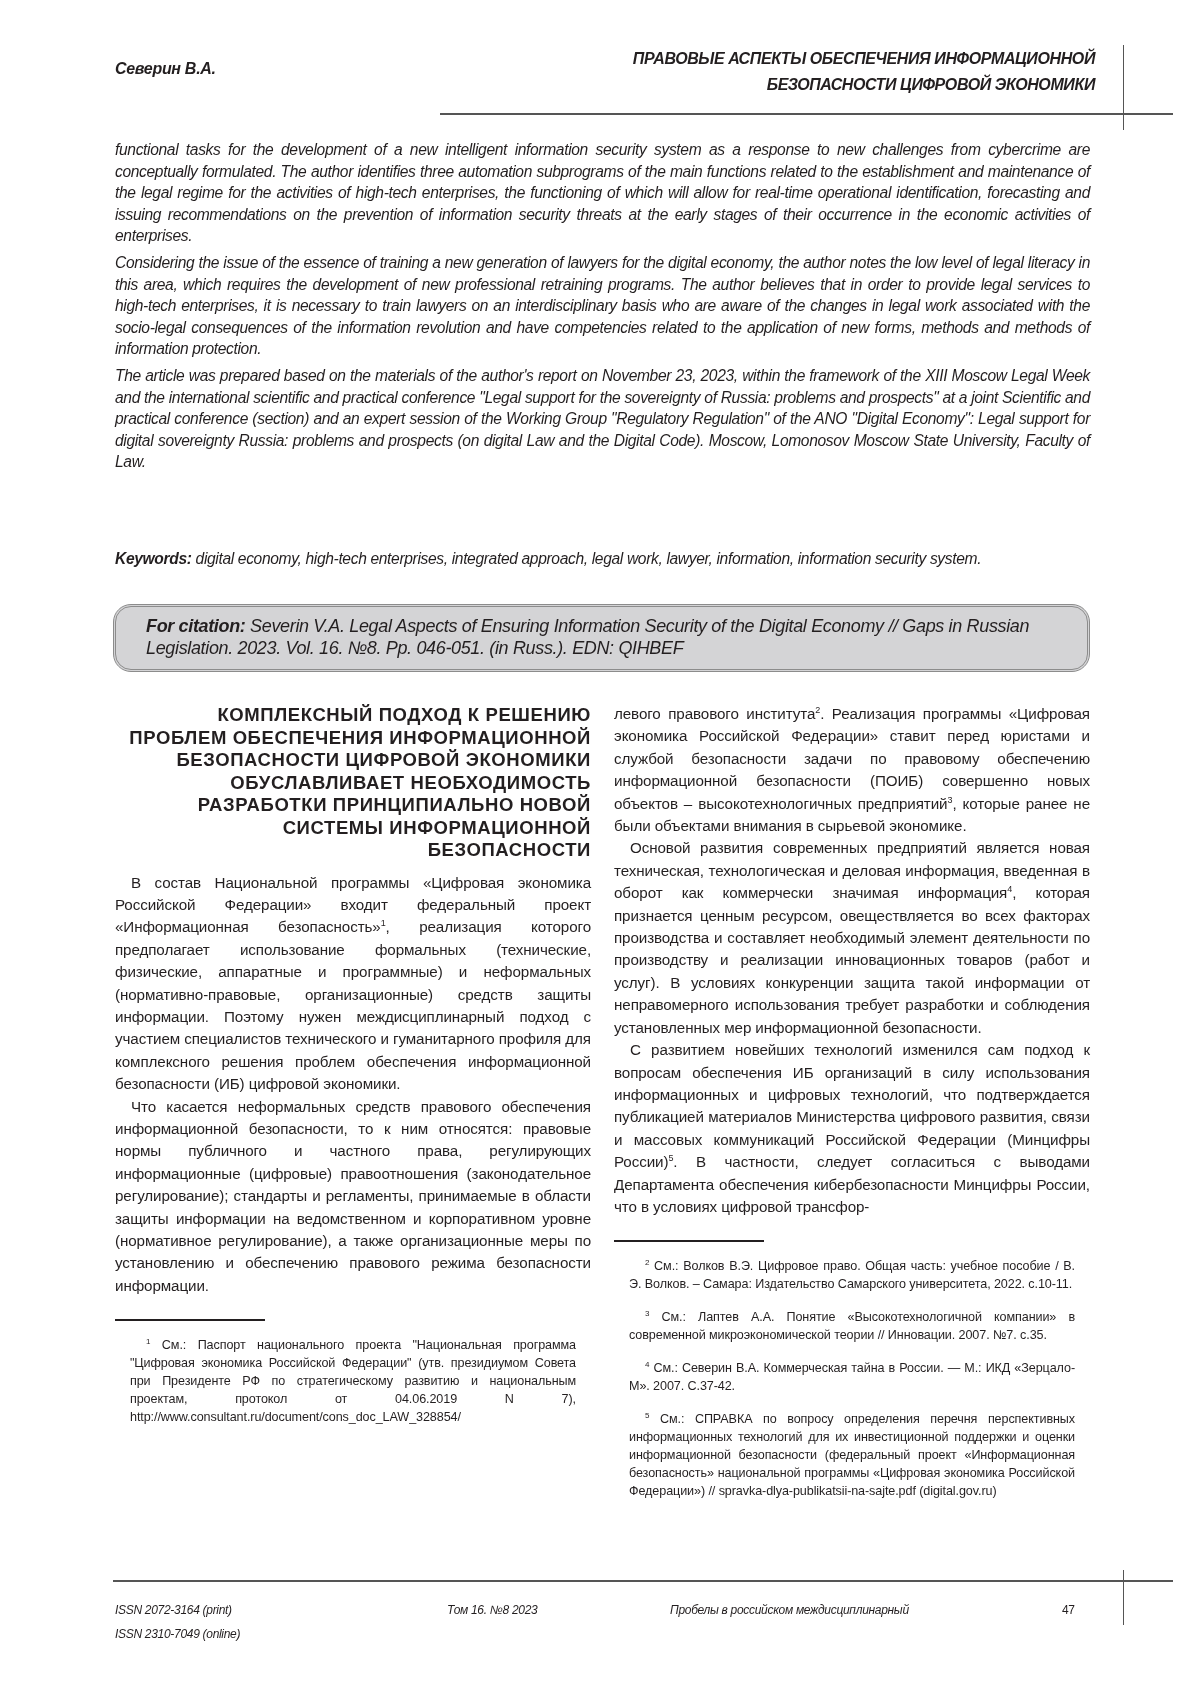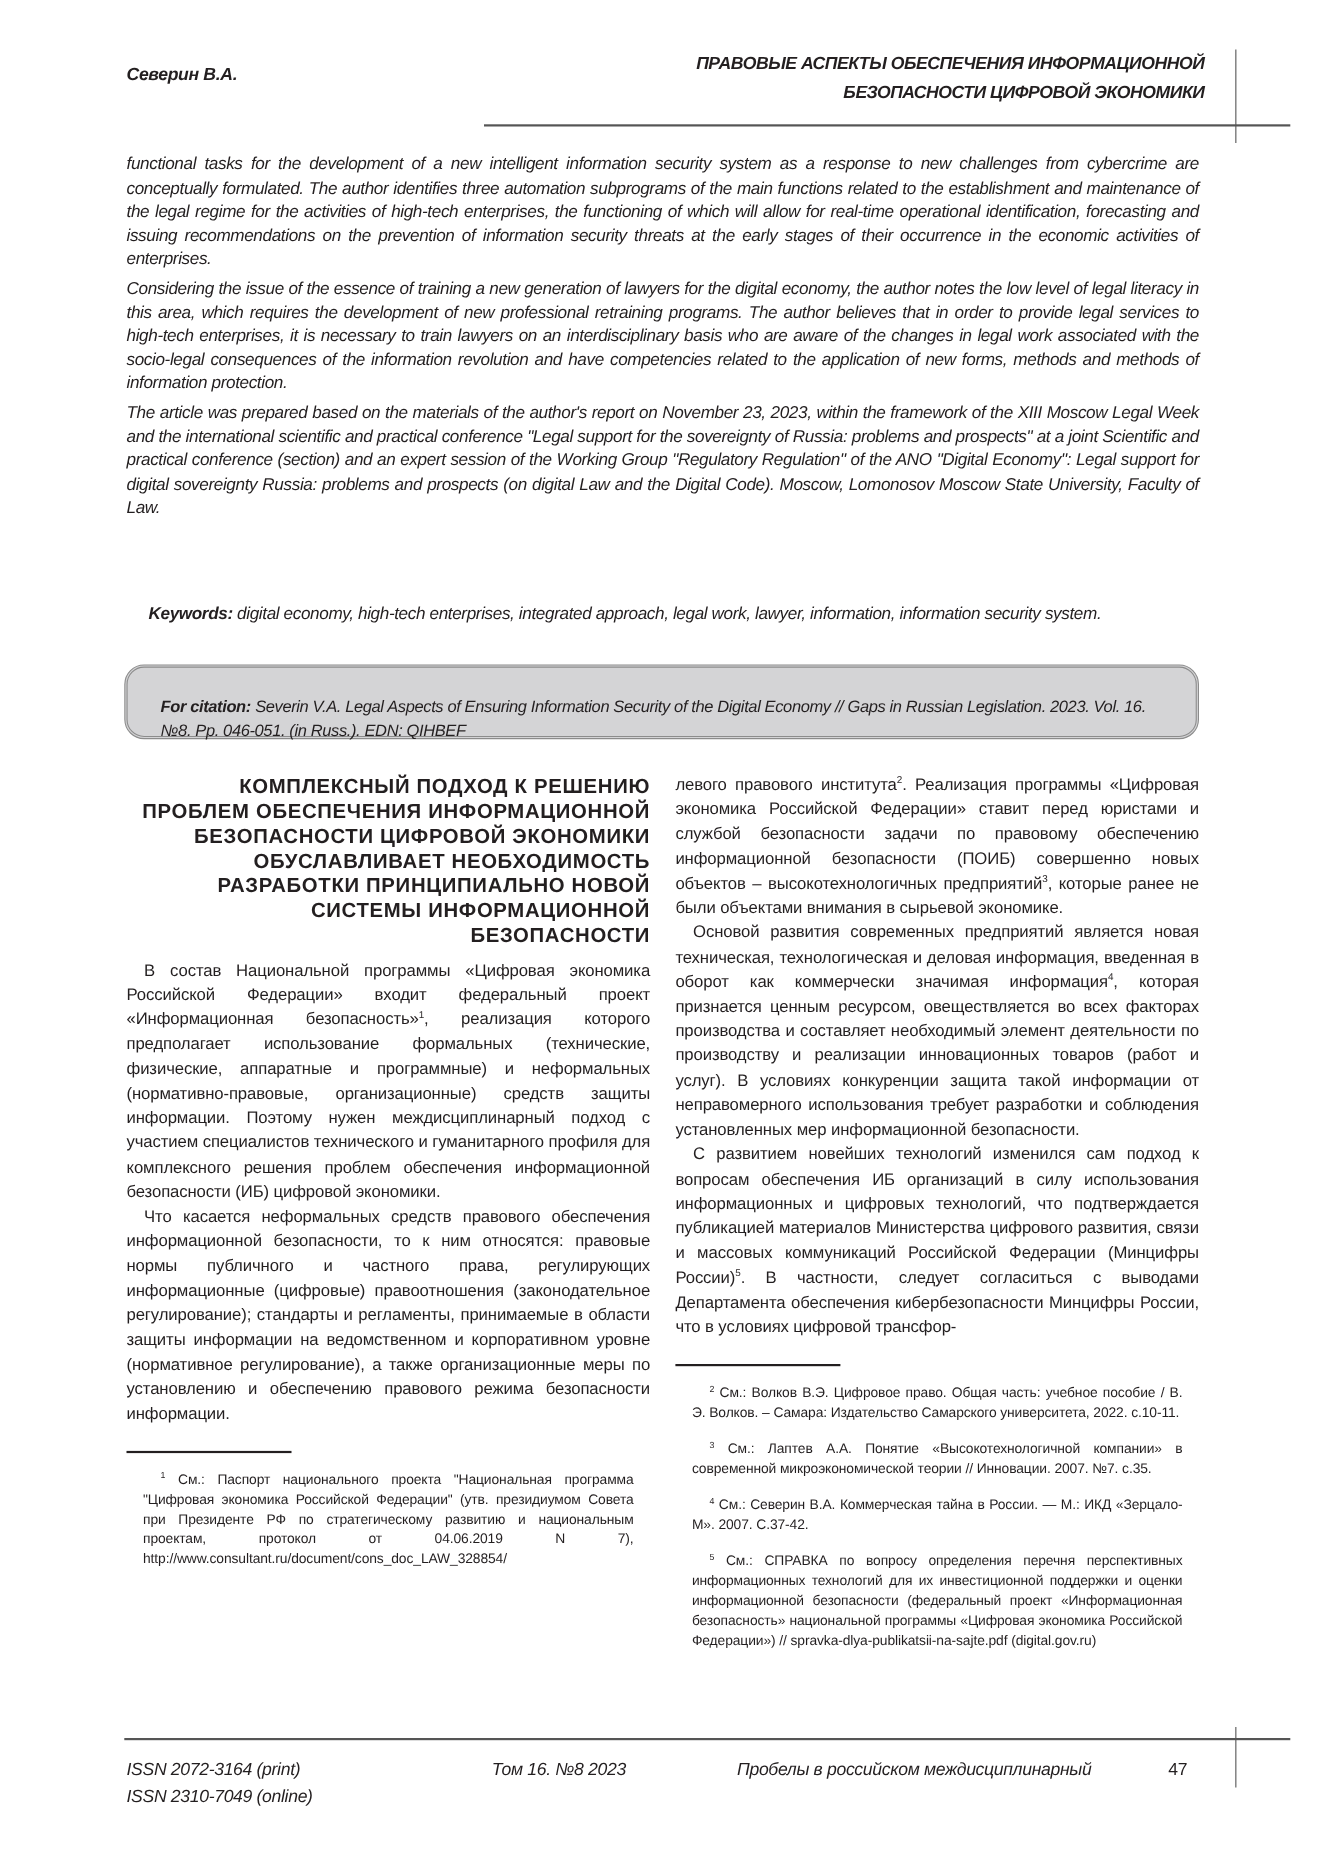--- a/index.html
+++ b/index.html
@@ -6,40 +6,40 @@
   body { width: 1200px; height: 1697px; position: relative; overflow: hidden; color: #231f20; font-family: "Liberation Sans", sans-serif; }
 
   .running-author { position: absolute; left: 115px; top: 48px; font-style: italic; font-weight: bold; font-size: 16px; letter-spacing: -0.3px; margin-top: 12px; }
   .running-title { position: absolute; right: 105px; top: 46px; width: 620px; text-align: right; font-style: italic; font-weight: bold; font-size: 16px; line-height: 26px; letter-spacing: -0.4px; }
   .rule-h-top { position: absolute; left: 440px; top: 113px; width: 733px; height: 2px; background: #555; }
   .rule-v-top { position: absolute; left: 1123px; top: 45px; width: 1px; height: 85px; background: #555; }
 
   .abstract { position: absolute; left: 115px; top: 139px; width: 975px; font-style: italic; font-size: 15.6px; line-height: 21.6px; text-align: justify; letter-spacing: -0.35px; }
   .abstract p { margin: 0 0 5px 0; }
   .keywords { position: absolute; left: 115px; top: 548px; width: 975px; font-style: italic; font-size: 15.6px; line-height: 21.6px; text-align: justify; letter-spacing: -0.35px; }
-  .keywords b { font-style: italic; margin-left: 20px; }
+  .keywords b { font-style: italic; }
 
   .citation-box { position: absolute; left: 113px; top: 604px; width: 977px; height: 68px; border: 3px double #8c8c8c; border-radius: 18px; background: #d4d4d6; box-sizing: border-box; }
-  .citation-text { position: absolute; left: 30px; top: 25px; width: 920px; font-style: italic; font-size: 15px; line-height: 21.6px; letter-spacing: -0.35px; }
+  .citation-text { position: absolute; left: 30px; top: 9px; width: 920px; font-style: italic; font-size: 18px; line-height: 21.6px; letter-spacing: -0.35px; }
 
   .col { position: absolute; width: 476px; font-size: 15.2px; line-height: 22.4px; text-align: justify; letter-spacing: -0.1px; }
   .col-left { left: 115px; top: 704px; }
   .col-right { left: 614px; top: 703px; }
   .section-heading { font-size: 18.5px; line-height: 22.5px; letter-spacing: 0.6px; margin: 0 0 10px 0; text-align: right; }
   .para { margin: 0; text-indent: 16px; }
   .para.cont { text-indent: 0; }
   sup { font-size: 9px; line-height: 0; vertical-align: 6px; }
 
   .fn-rule { width: 150px; height: 2px; background: #231f20; margin: 22px 0 8px 0; }
   .footnote { font-size: 12.6px; line-height: 18px; margin: 15px; text-indent: 16px; text-align: justify; letter-spacing: -0.1px; }
   .footnote sup { font-size: 8px; vertical-align: 5px; }
 
   .rule-h-bottom { position: absolute; left: 113px; top: 1580px; width: 1060px; height: 2px; background: #555; }
   .rule-v-bottom { position: absolute; left: 1123px; top: 1570px; width: 1px; height: 55px; background: #555; }
-  .footer { position: absolute; top: 1598px; font-style: italic; font-size: 16px; line-height: 24px; letter-spacing: -0.3px; }
+  .footer { position: absolute; top: 1598px; font-style: italic; font-size: 12px; line-height: 24px; letter-spacing: -0.3px; }
   .footer-issn { left: 115px; }
   .footer-volume { left: 447px; }
   .footer-journal { left: 670px; }
   .footer-page { left: 1062px; font-style: normal; }
 </style>
 </head>
 <body>
 
 <div class="running-author">Северин В.А.</div>
 <div class="running-title">

